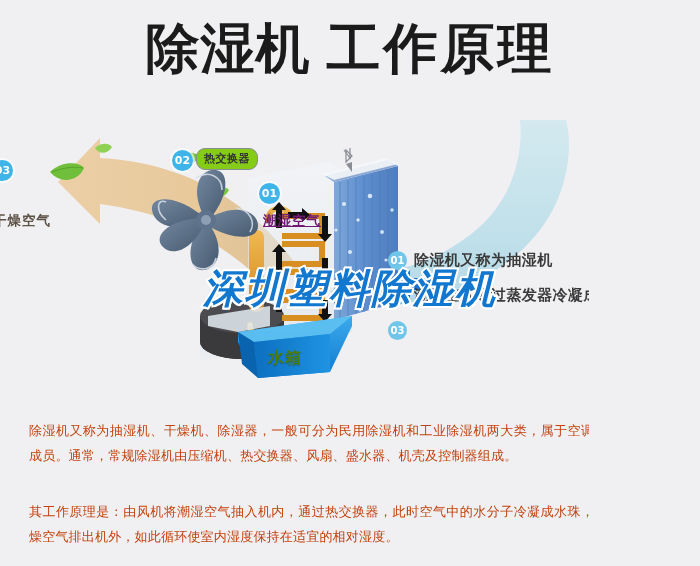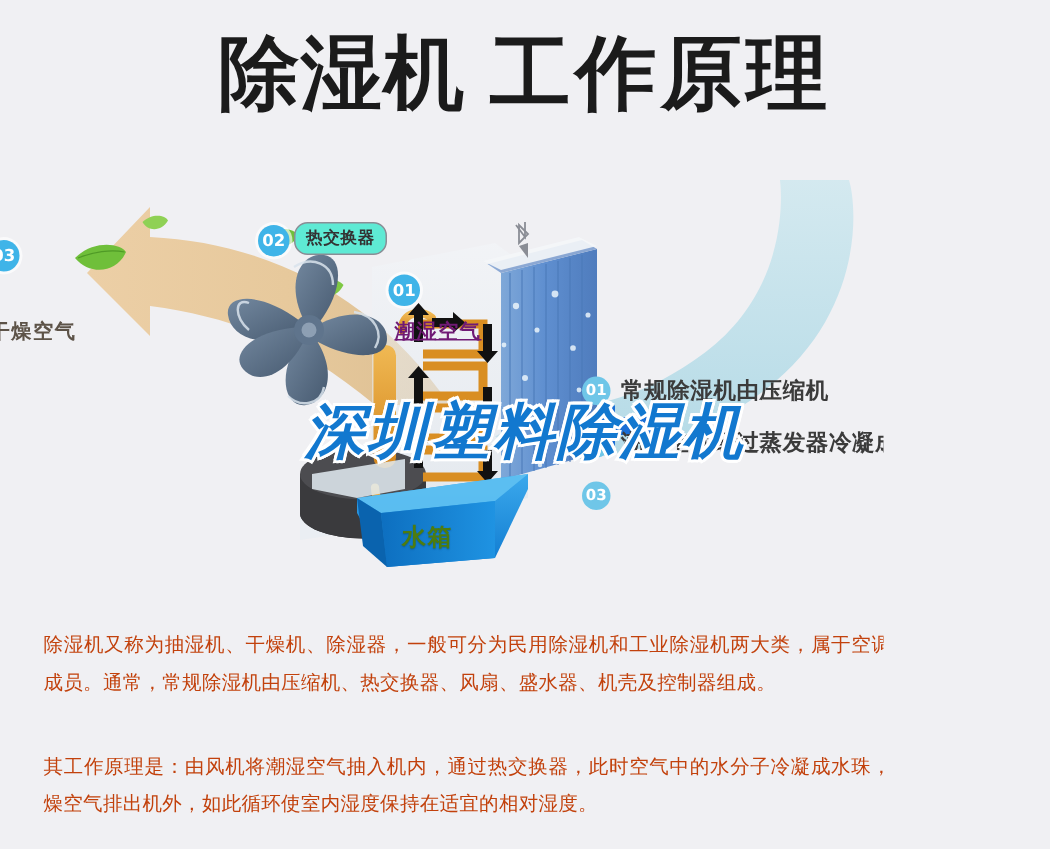--- a/index.html
+++ b/index.html
@@ -80,21 +80,21 @@
   #badge-03 { left: 112px; top: 160px; }
 
   
   .callout {
     position: absolute;
     left: 316px;
     top: 148px;
     padding: 2px 7px 3px 7px;
     border: 1.3px solid #8a8d95;
     border-radius: 9px;
-    background: #5eead4;
+    background: #84cc16;
     font-size: 11px;
     font-weight: 700;
     color: #333;
     white-space: nowrap;
     letter-spacing: 0.5px;
   }
 
   
   .diag-label {
     position: absolute;
@@ -356,21 +356,21 @@
     <div class="callout" style="left:196px; top:28px;">热交换器</div>
 
     <div class="diag-label" id="lbl-dry" style="left:-7px; top:92px;">干燥空气</div>
     <div class="diag-label" id="lbl-humid" style="left:263px; top:92px;">潮湿空气</div>
     <div class="diag-label" id="lbl-tank" style="left:268px; top:228px;">水箱</div>
   </div>
 
   <div class="steps">
     <div class="step">
       <span class="step-num">01</span>
-      <span class="step-text">常规除湿机由压缩机</span>
+      <span class="step-text">除湿机又称为抽湿机</span>
     </div>
     <div class="step">
       <span class="step-num">02</span>
       <span class="step-text">潮湿空气经过蒸发器冷凝成水珠</span>
     </div>
     <div class="step">
       <span class="step-num">03</span>
     </div>
   </div>
 

